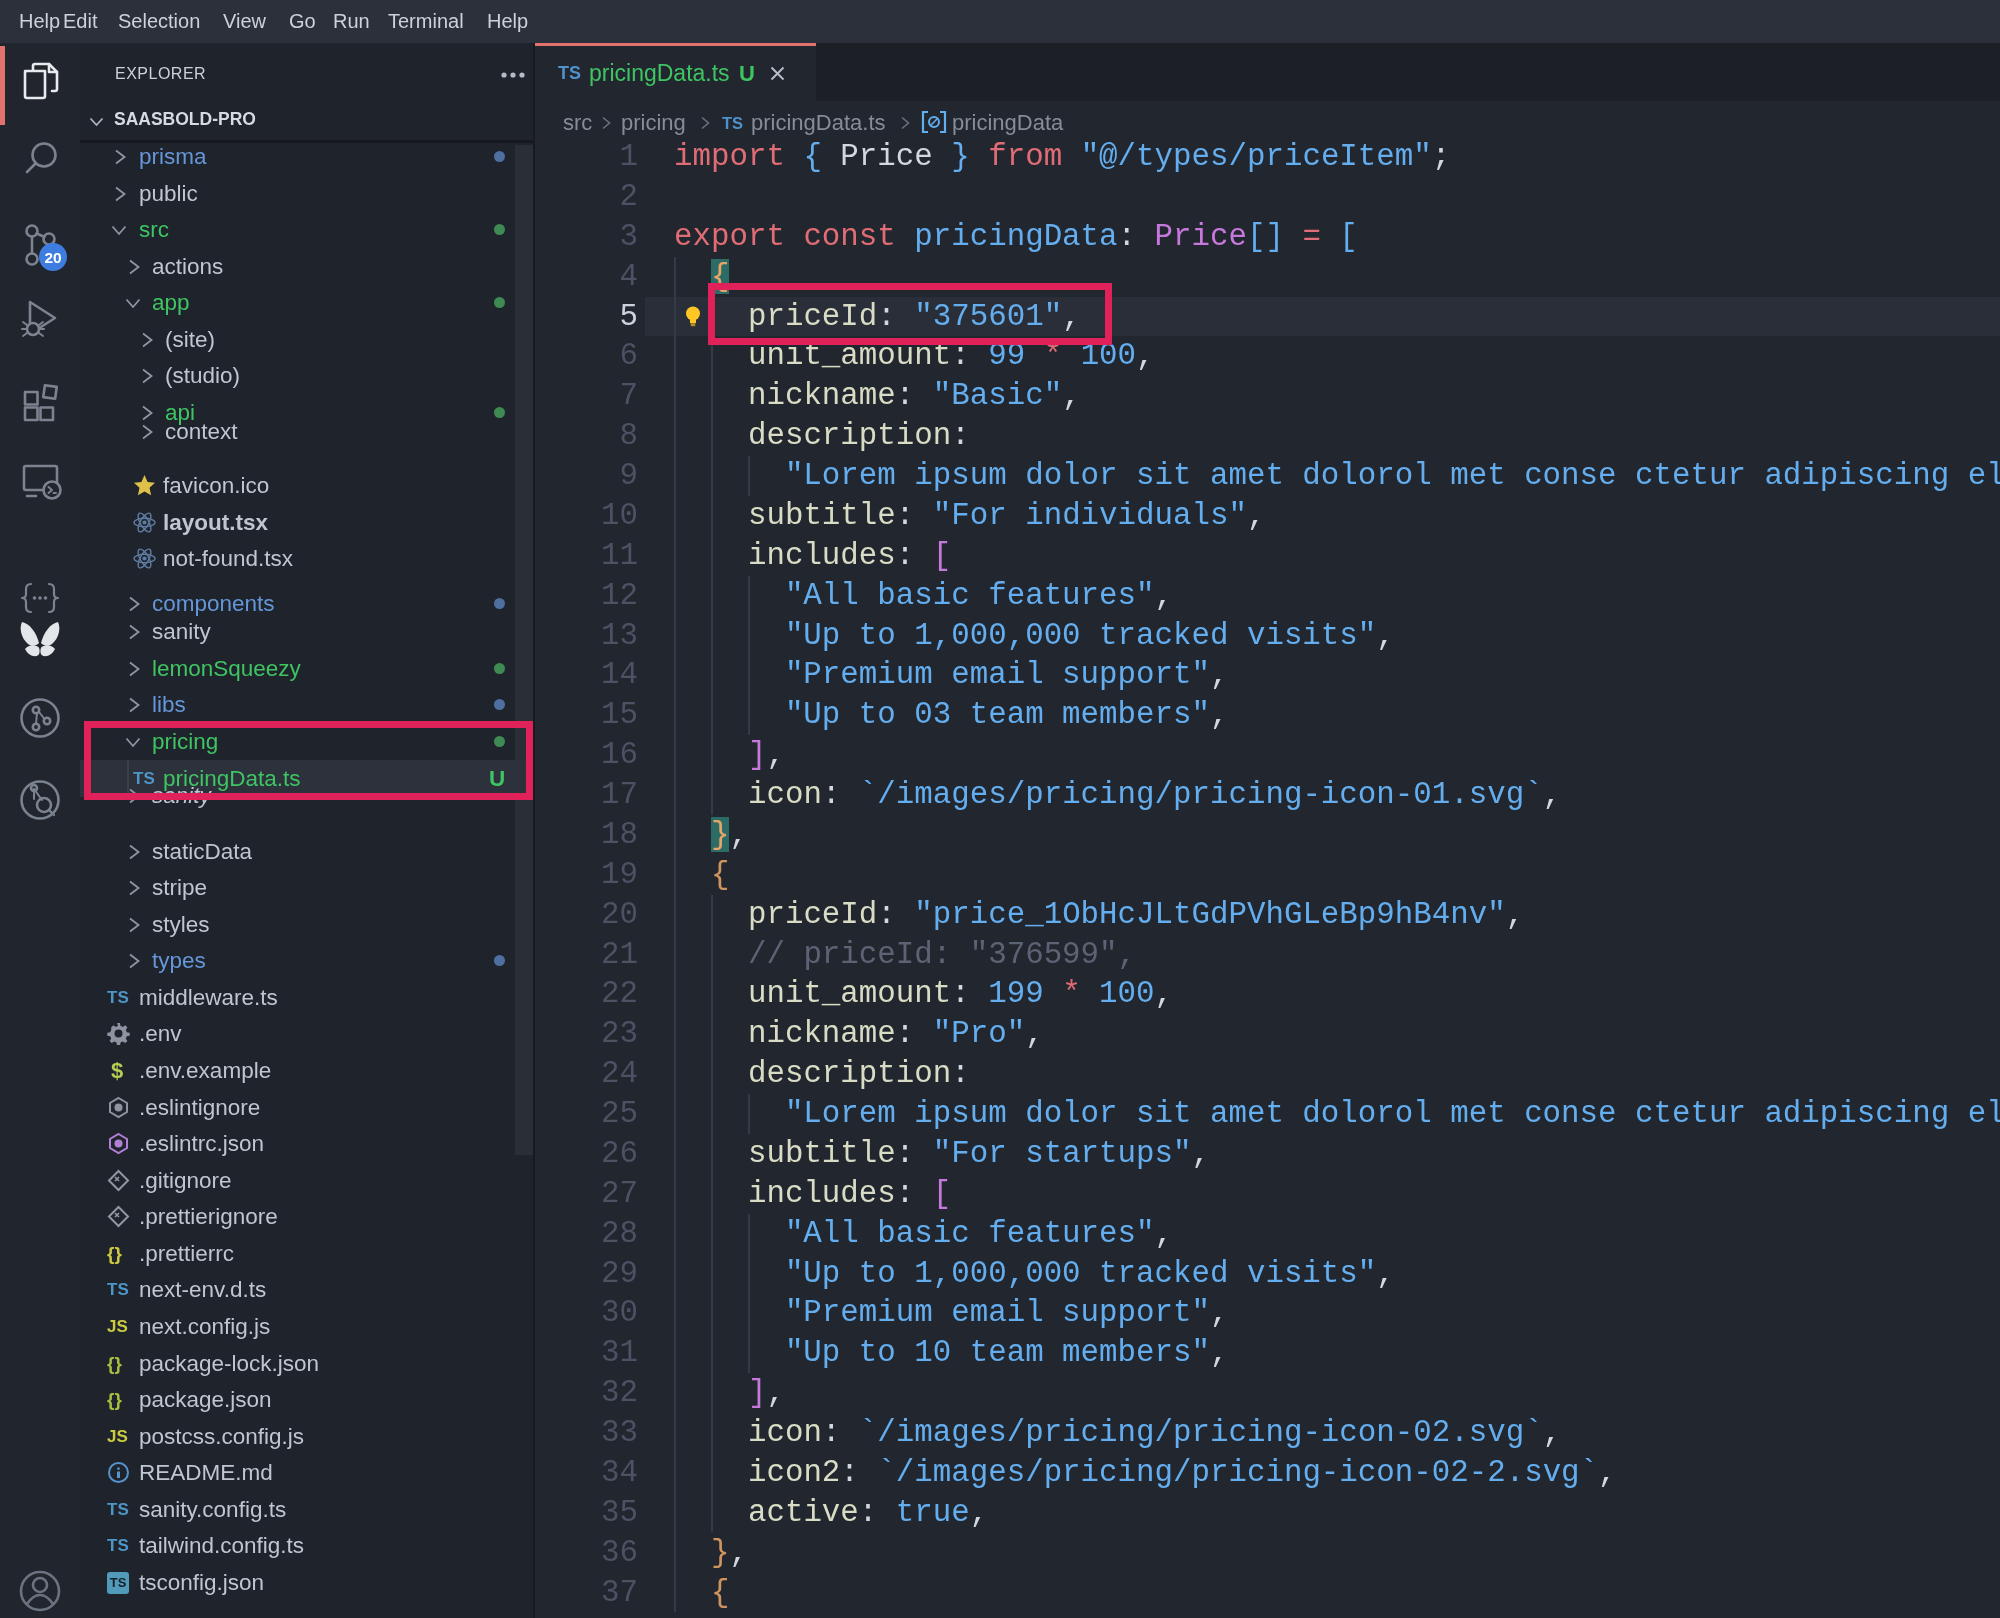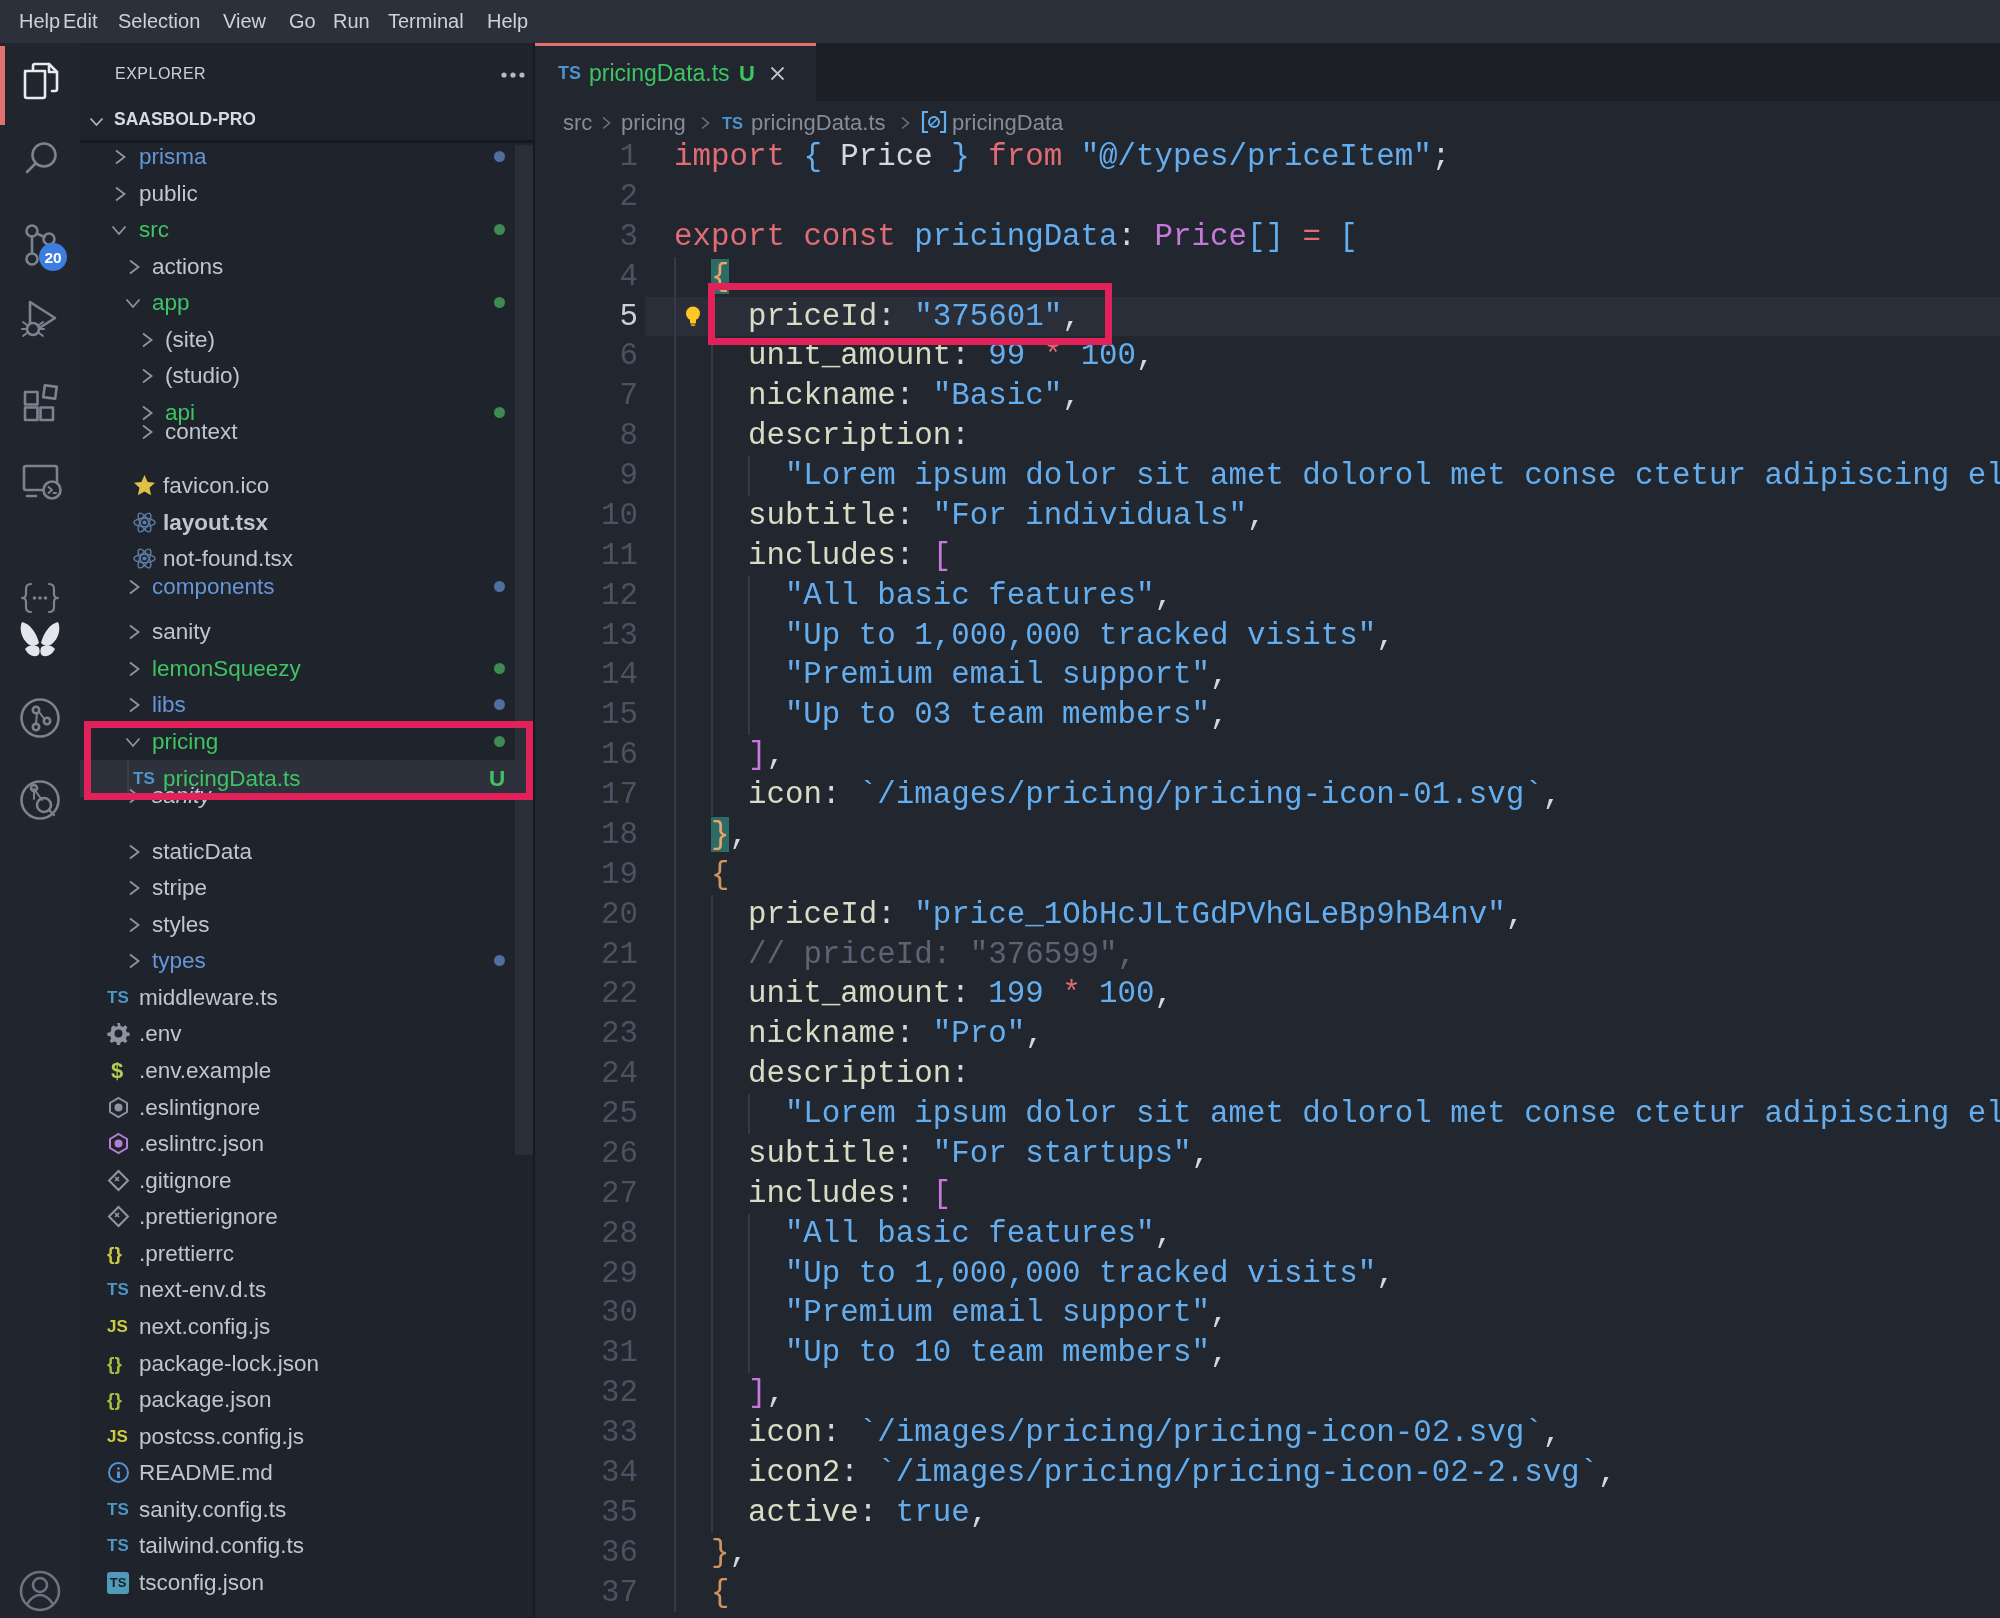--- a/index.html
+++ b/index.html
@@ -160,21 +160,21 @@
       <circle cx="11.5" cy="11.5" r="2.1" fill="#5d7ca3"></circle>
     </svg><span class="lbl" style="left:83px"><span>layout.tsx</span></span></div>
 <div class="tree-row" style="top:540.2px;"><svg class="abs" style="left:53px;top:7px" width="23" height="23" viewBox="0 0 23 23">
       <g fill="none" stroke="#5d7ca3" stroke-width="1.4">
         <ellipse cx="11.5" cy="11.5" rx="10.5" ry="4.2"></ellipse>
         <ellipse cx="11.5" cy="11.5" rx="10.5" ry="4.2" transform="rotate(60 11.5 11.5)"></ellipse>
         <ellipse cx="11.5" cy="11.5" rx="10.5" ry="4.2" transform="rotate(120 11.5 11.5)"></ellipse>
       </g>
       <circle cx="11.5" cy="11.5" r="2.1" fill="#5d7ca3"></circle>
     </svg><span class="lbl" style="left:83px"><span>not-found.tsx</span></span></div>
-<div class="tree-row" style="top:568px;"><svg class="abs" style="left:44px;top:9px" width="20" height="20" viewBox="0 0 20 20">
+<div class="tree-row" style="top:585px;"><svg class="abs" style="left:44px;top:9px" width="20" height="20" viewBox="0 0 20 20">
       <path d="M6 3.5 L14.5 10 L6 16.5" fill="none" stroke="#8f96a2" stroke-width="1.8"></path>
     </svg><span class="lbl" style="left:72px"><span class="bl">components</span></span><span class="dot" style="left:414px;top:13px;background:#4e6f9f"></span></div>
 <div class="tree-row" style="top:613.3px;"><svg class="abs" style="left:44px;top:9px" width="20" height="20" viewBox="0 0 20 20">
       <path d="M6 3.5 L14.5 10 L6 16.5" fill="none" stroke="#8f96a2" stroke-width="1.8"></path>
     </svg><span class="lbl" style="left:72px"><span>sanity</span></span></div>
 <div class="tree-row" style="top:649.8px;"><svg class="abs" style="left:44px;top:9px" width="20" height="20" viewBox="0 0 20 20">
       <path d="M6 3.5 L14.5 10 L6 16.5" fill="none" stroke="#8f96a2" stroke-width="1.8"></path>
     </svg><span class="lbl" style="left:72px"><span class="g">lemonSqueezy</span></span><span class="dot" style="left:414px;top:13px;background:#3d8b52"></span></div>
 <div class="tree-row" style="top:686.4px;text-decoration:underline;"><svg class="abs" style="left:44px;top:9px" width="20" height="20" viewBox="0 0 20 20">
       <path d="M6 3.5 L14.5 10 L6 16.5" fill="none" stroke="#8f96a2" stroke-width="1.8"></path>

